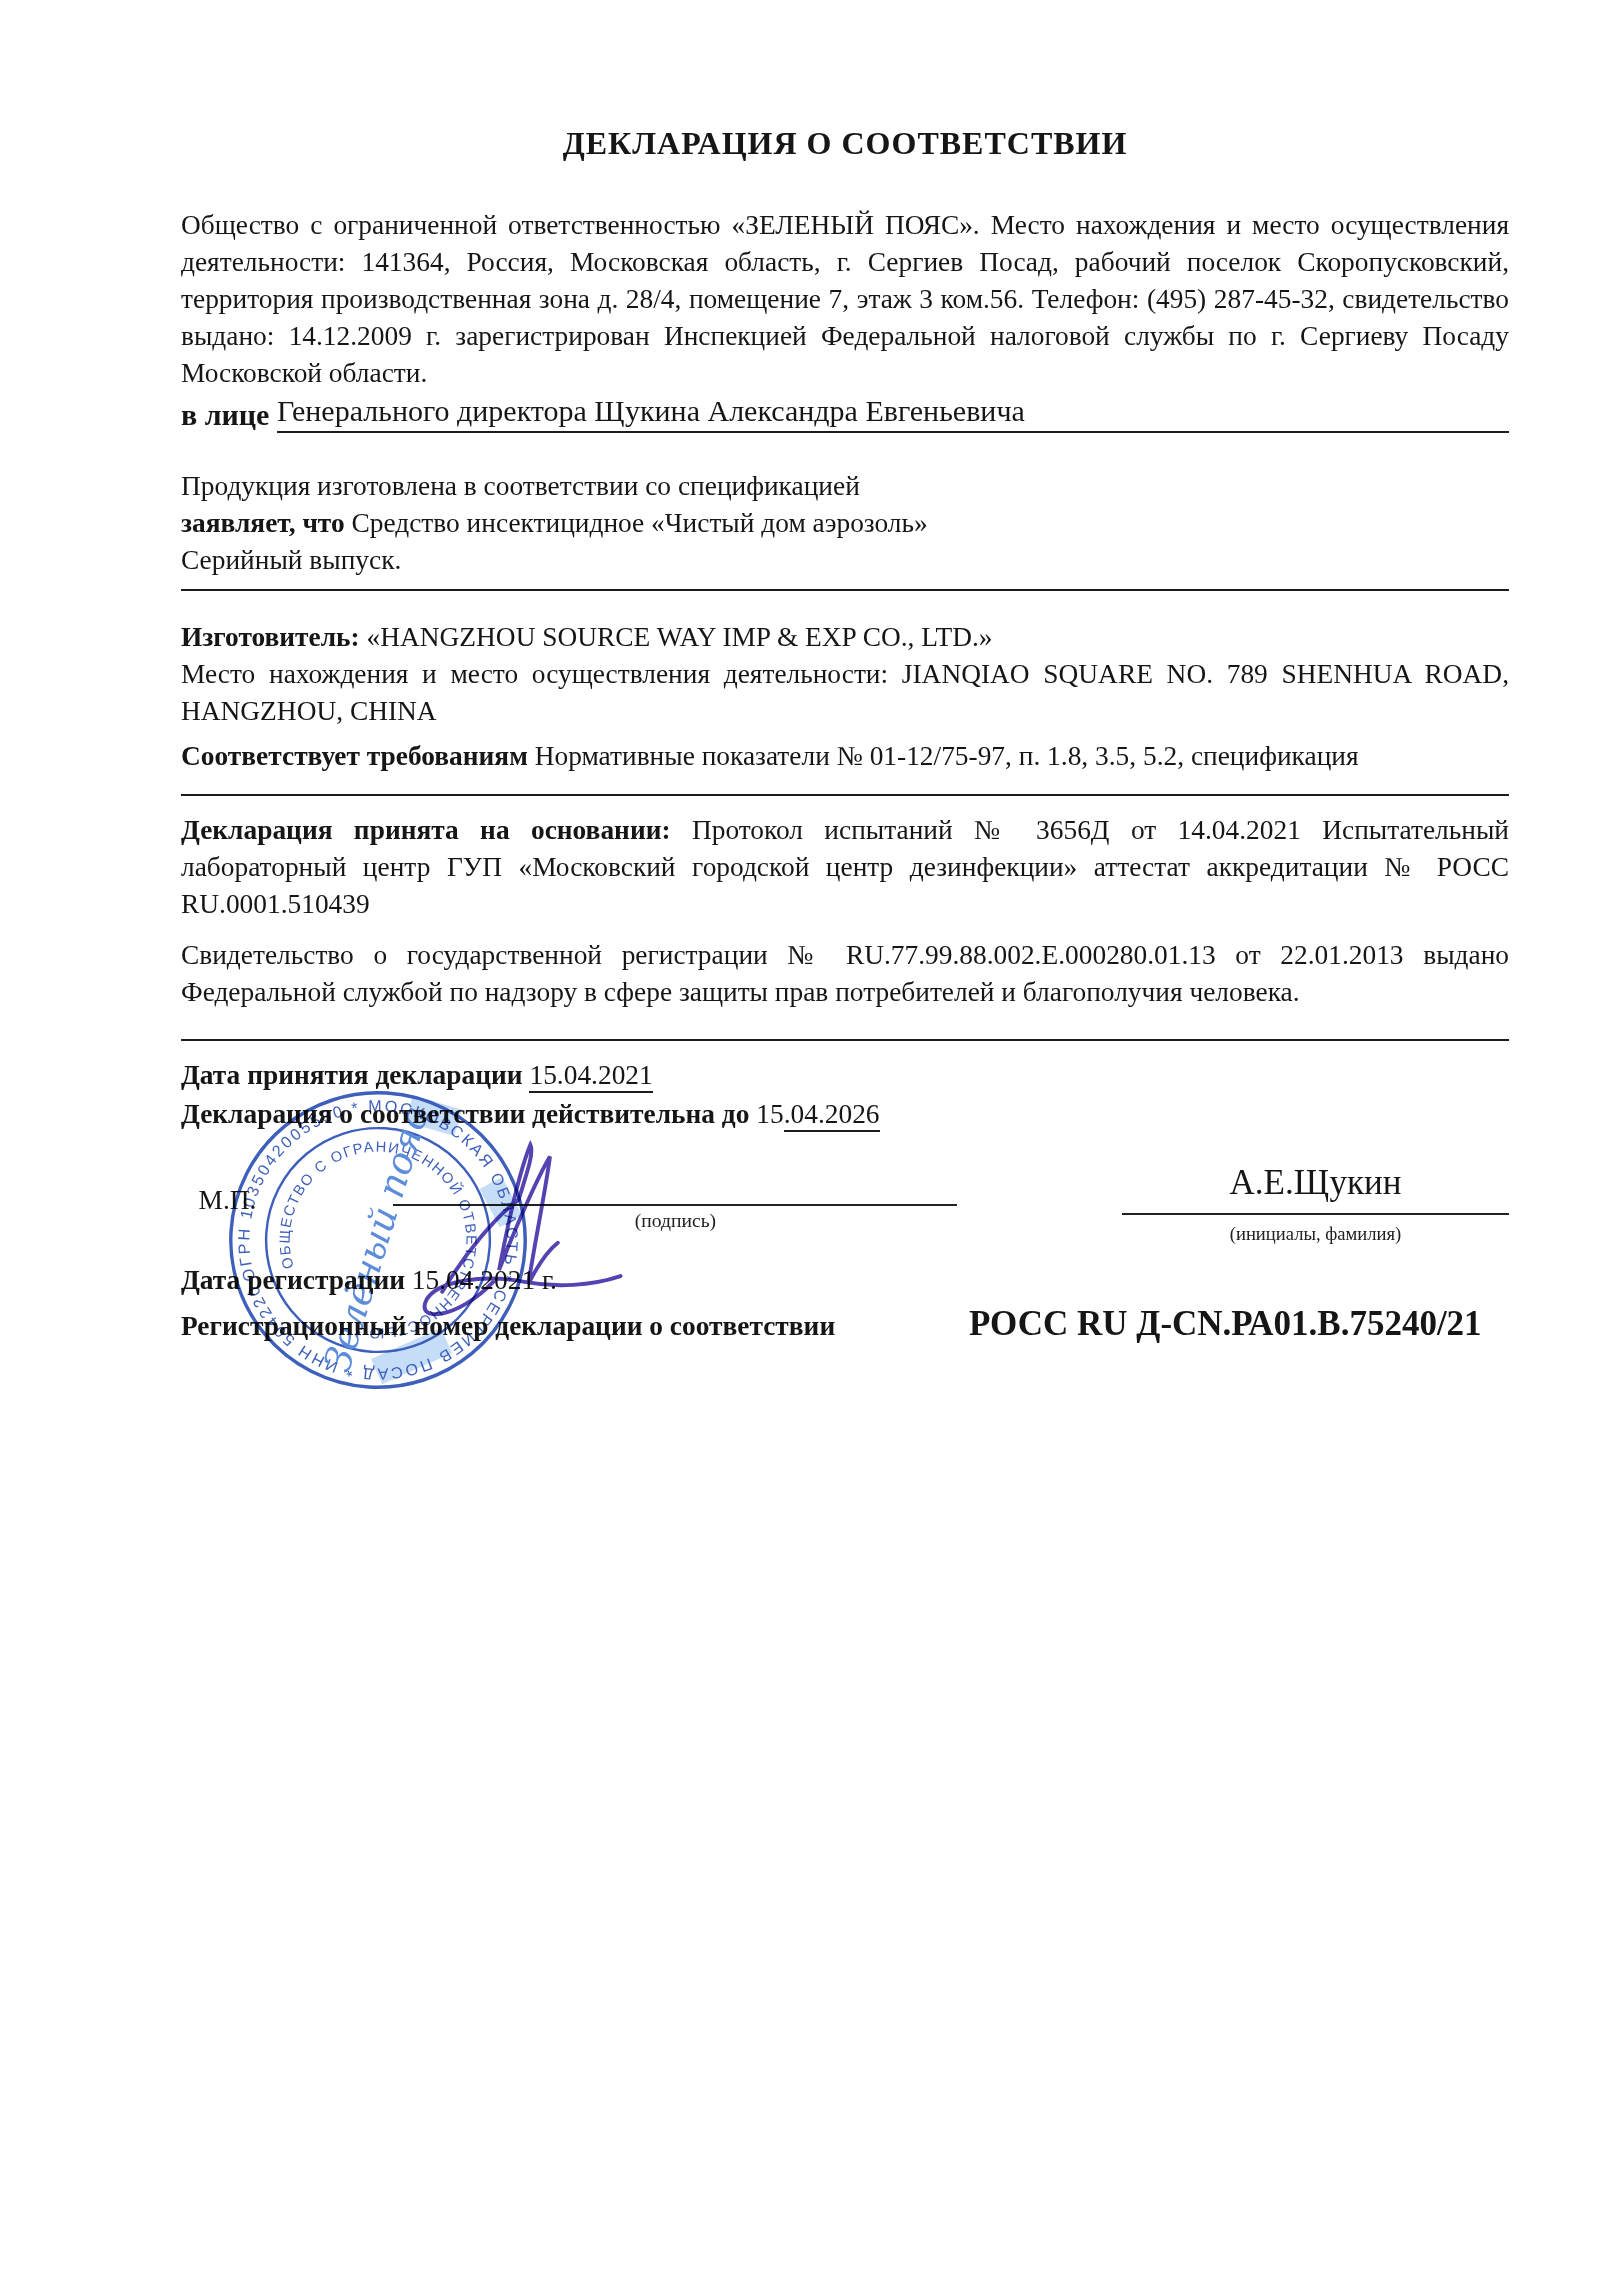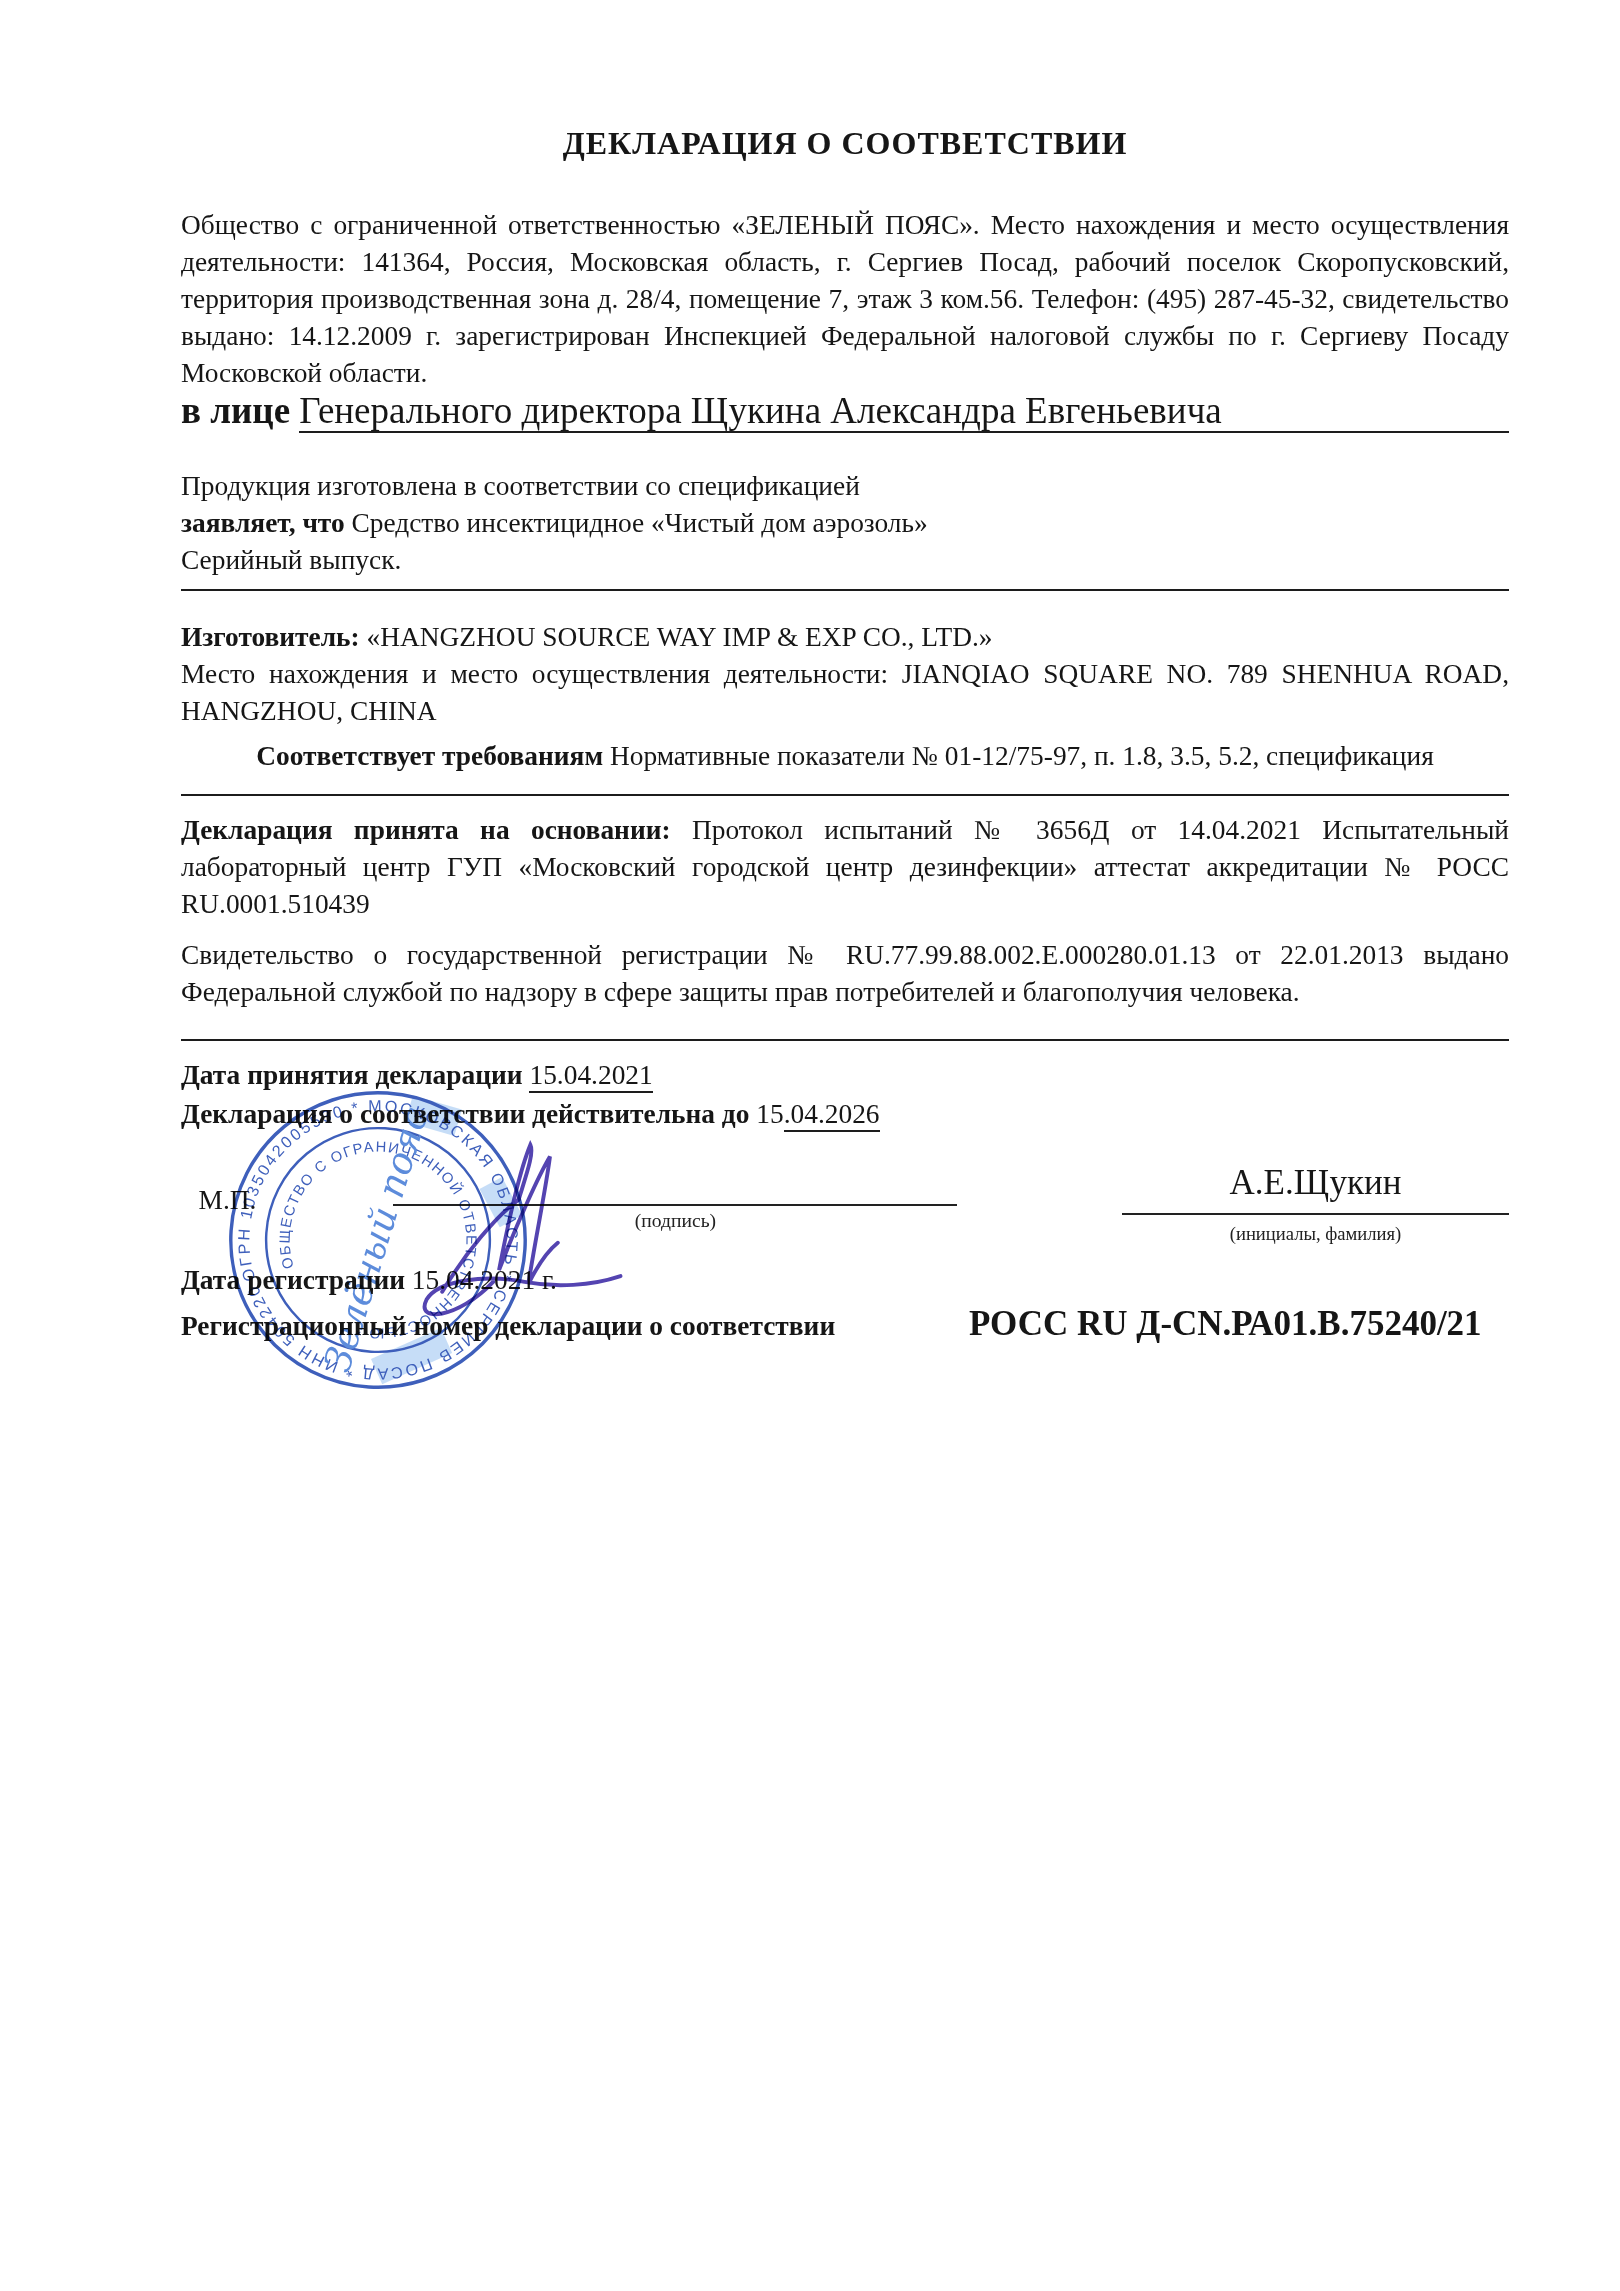--- a/index.html
+++ b/index.html
@@ -25,39 +25,39 @@
   }
   .para{
     font-size:27.4px;
     line-height:37px;
     text-align:justify;
     margin:0;
   }
   b.lbl{font-weight:bold;}
   .inperson-row{
     display:flex;
-    align-items:flex-start;
-    font-size:37px;
+    align-items:flex-end;
+    font-size:30px;
     line-height:37px;
   }
   .inperson-row .fill-underline{
     flex:1;
     border-bottom:2.9px solid #1d1d1d;
     padding-bottom:2px;
     white-space:nowrap;
   }
   .block{margin-top:35px;}
   .line28{font-size:27.4px;line-height:37px;}
   .u{border-bottom:2px solid #1d1d1d;padding-bottom:1px;}
   .rule{
     border:none;
     border-top:2.9px solid #1c1c1c;
     margin:9.8px 0 0 0;
   }
-  .mt8{margin-top:7.8px;text-align:center;} .mt14{margin-top:13.7px;} .mt16{margin-top:15.7px;}
+  .mt8{margin-top:7.8px;} .mt14{margin-top:13.7px;} .mt16{margin-top:15.7px;}
   .mt20{margin-top:19.6px;} .mt24{margin-top:28px;}
   .dates .line28{line-height:39px;}
   .sig-row{
     display:flex;
     align-items:flex-start;
     margin-top:29px;
     font-size:27.4px;
   }
   .mp{margin-left:17.6px;padding-top:21.6px;}
   .sigline-block{margin-left:137px;width:564px;}

